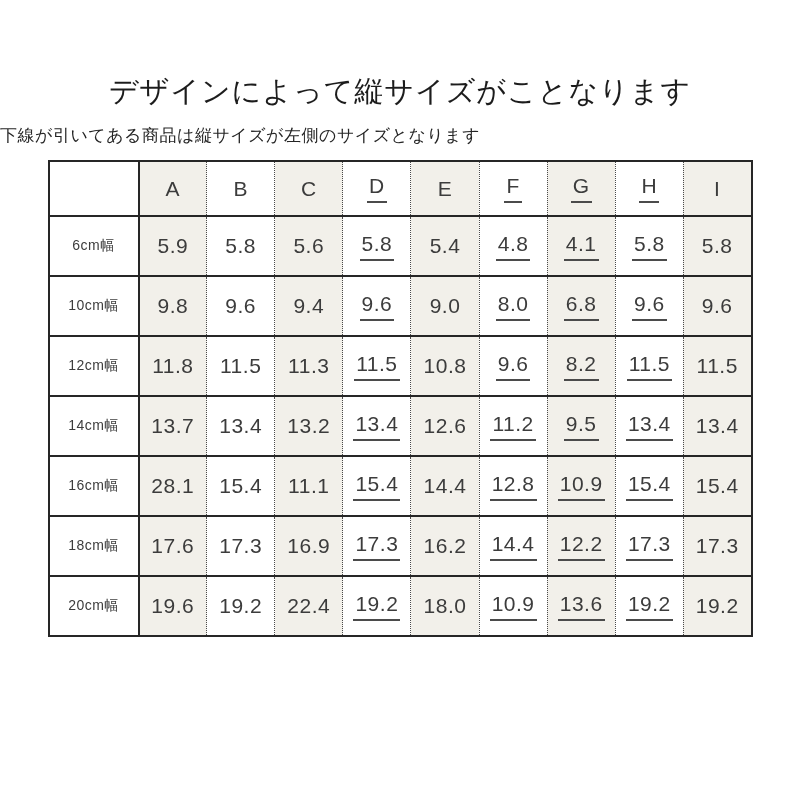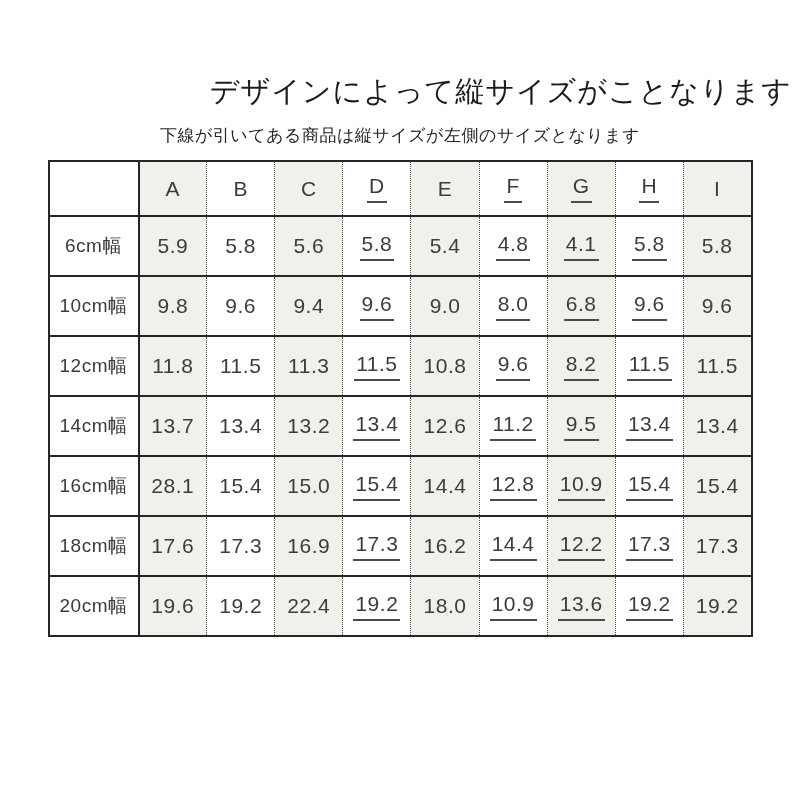--- a/index.html
+++ b/index.html
@@ -12,31 +12,30 @@
   }
   html,body{margin:0;padding:0;}
   body{
     width:800px;height:800px;overflow:hidden;
     background:var(--bg);
     font-family:"Liberation Sans","DejaVu Sans",sans-serif;
     color:var(--title);
   }
   .page{width:800px;height:800px;}
   .title{
-    margin:72px 8px 0 0;
-    text-align:right;
+    margin:72px 0 0 0;
+    text-align:center;
     font-size:29px;
     line-height:38px;
     font-weight:500;
     letter-spacing:1px;
     color:var(--title);
   }
   .note{
     margin:14px 0 0 0;
-    text-align:center;
     font-size:17px;
     letter-spacing:0.5px;
     color:#242424;
   }
   table.size-table{
     margin:13px auto 0 auto;
     width:705px;
     table-layout:fixed;
     border-collapse:collapse;
     border:2px solid var(--border);
@@ -60,21 +59,21 @@
   
   .size-table th:nth-child(n+3),.size-table td:nth-child(n+3){
     border-left:1px dotted var(--dot);
   }
   
   .size-table th:nth-child(even),.size-table td:nth-child(even){
     background:var(--shade);
   }
   .size-table td.row-label{
     background:var(--bg);
-    font-size:19px;
+    font-size:14px;
     letter-spacing:0.5px;
   }
   .u{
     display:inline-block;
     border-bottom:2px solid #4b4b4b;
     padding:0 2px 3px 2px;
   }
 </style>
 </head>
 <body>
@@ -149,21 +148,21 @@
           <td><span>12.6</span></td>
           <td><span class="u">11.2</span></td>
           <td><span class="u">9.5</span></td>
           <td><span class="u">13.4</span></td>
           <td><span>13.4</span></td>
         </tr>
         <tr>
           <td class="row-label">16cm幅</td>
           <td><span>28.1</span></td>
           <td><span>15.4</span></td>
-          <td><span>15.0</span></td>
+          <td><span>11.1</span></td>
           <td><span class="u">15.4</span></td>
           <td><span>14.4</span></td>
           <td><span class="u">12.8</span></td>
           <td><span class="u">10.9</span></td>
           <td><span class="u">15.4</span></td>
           <td><span>15.4</span></td>
         </tr>
         <tr>
           <td class="row-label">18cm幅</td>
           <td><span>17.6</span></td>

